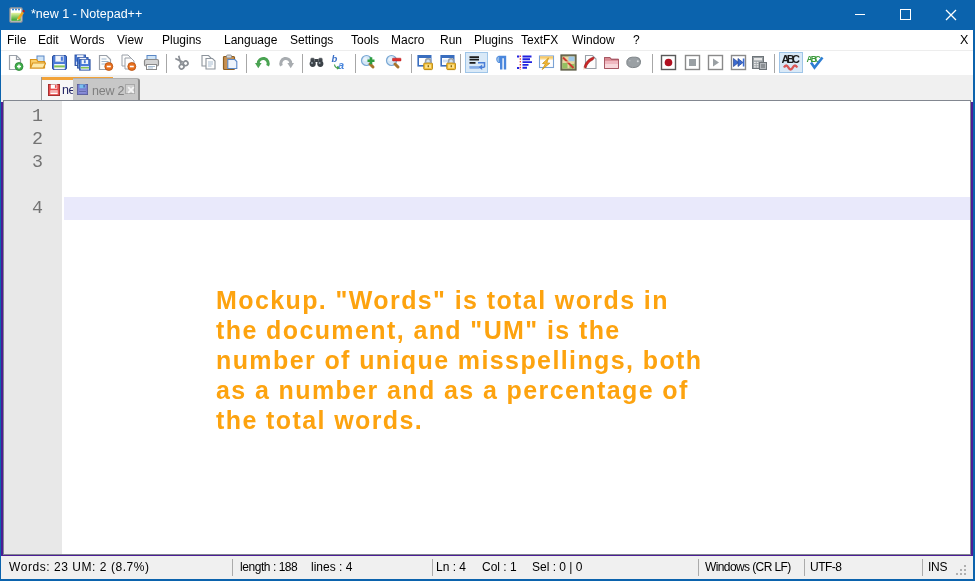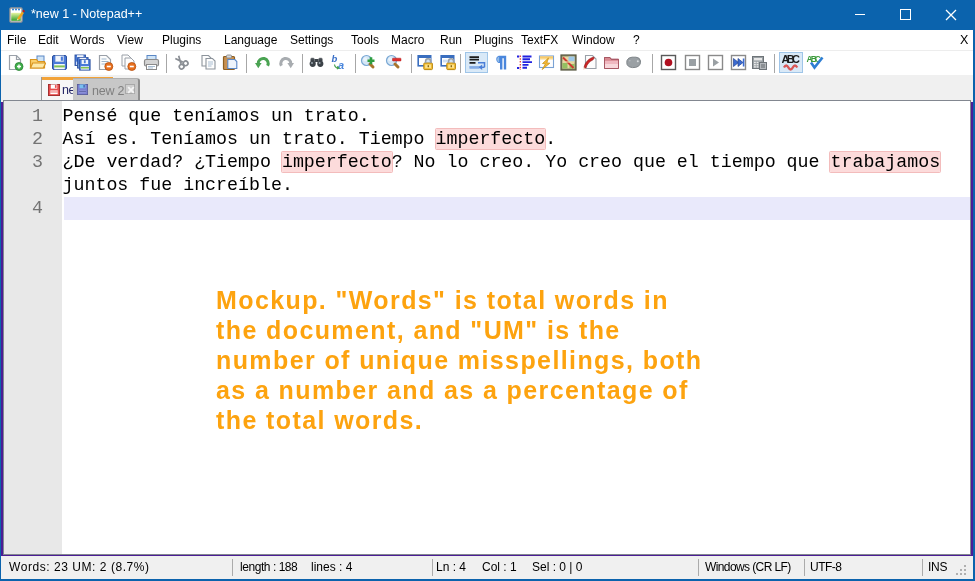--- a/index.html
+++ b/index.html
@@ -393,24 +393,20 @@
             <path d="M1.2 1.2 L6.8 6.8 M6.8 1.2 L1.2 6.8" stroke="#f5f5f5" stroke-width="1.8"></path>
           </svg>
       </div>
     </div>
   </div>
 
   <div id="editor">
     <div id="gutter"></div>
     <div id="caretline"></div>
     <div id="lnums">1<br>2<br>3<br><br>4</div>
-    <div id="code">Pensé que teníamos un trato.
-Así es. Teníamos un trato. Tiempo <span class="mi">imperfecto</span>.
-¿De verdad? ¿Tiempo <span class="mi">imperfecto</span>? No lo creo. Yo creo que el tiempo que <span class="mi">trabajamos</span>
-juntos fue increíble.</div>
   </div>
 
   <div id="mock">Mockup. "Words" is total words in<br>the document, and "UM" is the<br>number of unique misspellings, both<br>as a number and as a percentage of<br>the total words.</div>
 
   <div id="status">
     <span style="left:8px; letter-spacing:0.55px">Words: 23 UM: 2 (8.7%)</span>
     <div class="sdiv" style="left:231px"></div>
     <span style="left:239px; letter-spacing:-0.45px">length : 188</span>
     <span style="left:310px">lines : 4</span>
     <div class="sdiv" style="left:431px"></div>

